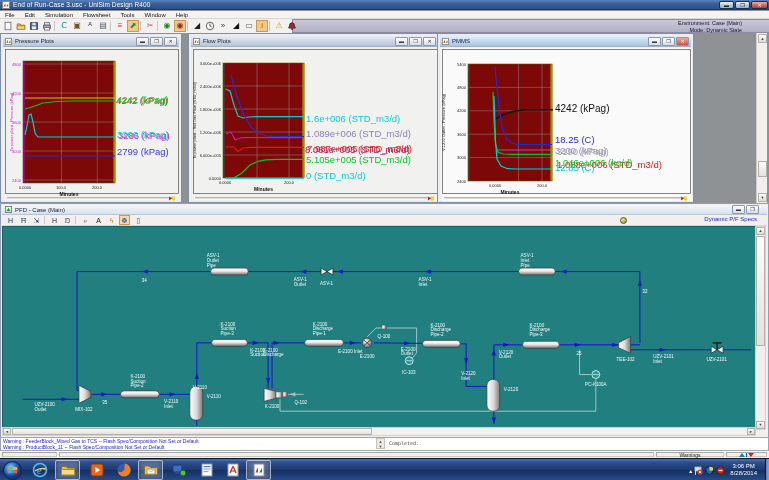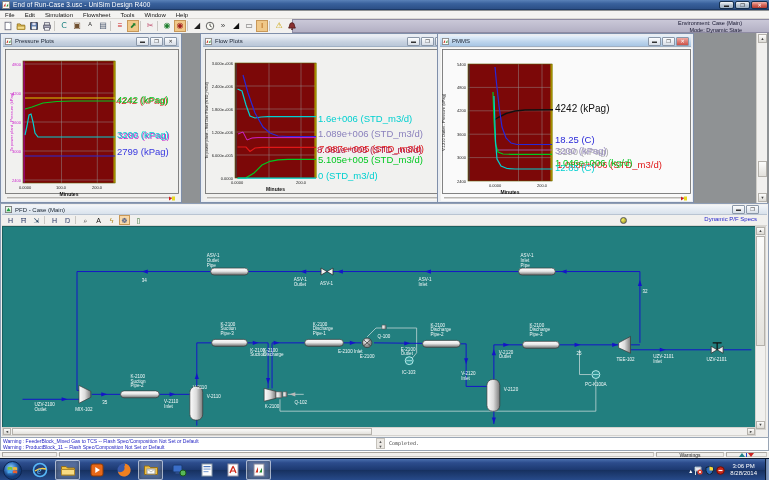--- a/index.html
+++ b/index.html
@@ -248,21 +248,21 @@
             <path d="M4.2 5.5 L6.2 2.4 L6.2 5.5 Z" fill="#208830"></path>
           </svg>
           <span class="wtext">Pressure Plots</span>
           <div class="win-btns">
             <div class="cbtn">▬</div>
             <div class="cbtn">❐</div>
             <div class="cbtn">✕</div>
           </div>
         </div>
       </div>
-      <div class="win" style="left:200px;top:0px;width:253px;height:170px;">
+      <div class="win" style="left:188px;top:0px;width:253px;height:170px;">
         <svg class="plot" width="253" height="170" viewBox="0 0 253 170">
           <rect x="3" y="14" width="247" height="153" fill="#f1f1ef"></rect>
           <rect x="4.5" y="15.5" width="244" height="144" fill="none" stroke="#666" stroke-width="0.8"></rect>
           <rect x="34" y="29" width="81" height="115" fill="#7c0808"></rect>
           <line x1="34" y1="52" x2="115" y2="52" stroke="#989898" stroke-width="0.45"></line>
           <line x1="34" y1="75" x2="115" y2="75" stroke="#989898" stroke-width="0.45"></line>
           <line x1="34" y1="98" x2="115" y2="98" stroke="#989898" stroke-width="0.45"></line>
           <line x1="34" y1="121" x2="115" y2="121" stroke="#989898" stroke-width="0.45"></line>
           <line x1="68" y1="29" x2="68" y2="144" stroke="#989898" stroke-width="0.45"></line>
           <line x1="100" y1="29" x2="100" y2="144" stroke="#989898" stroke-width="0.45"></line>

